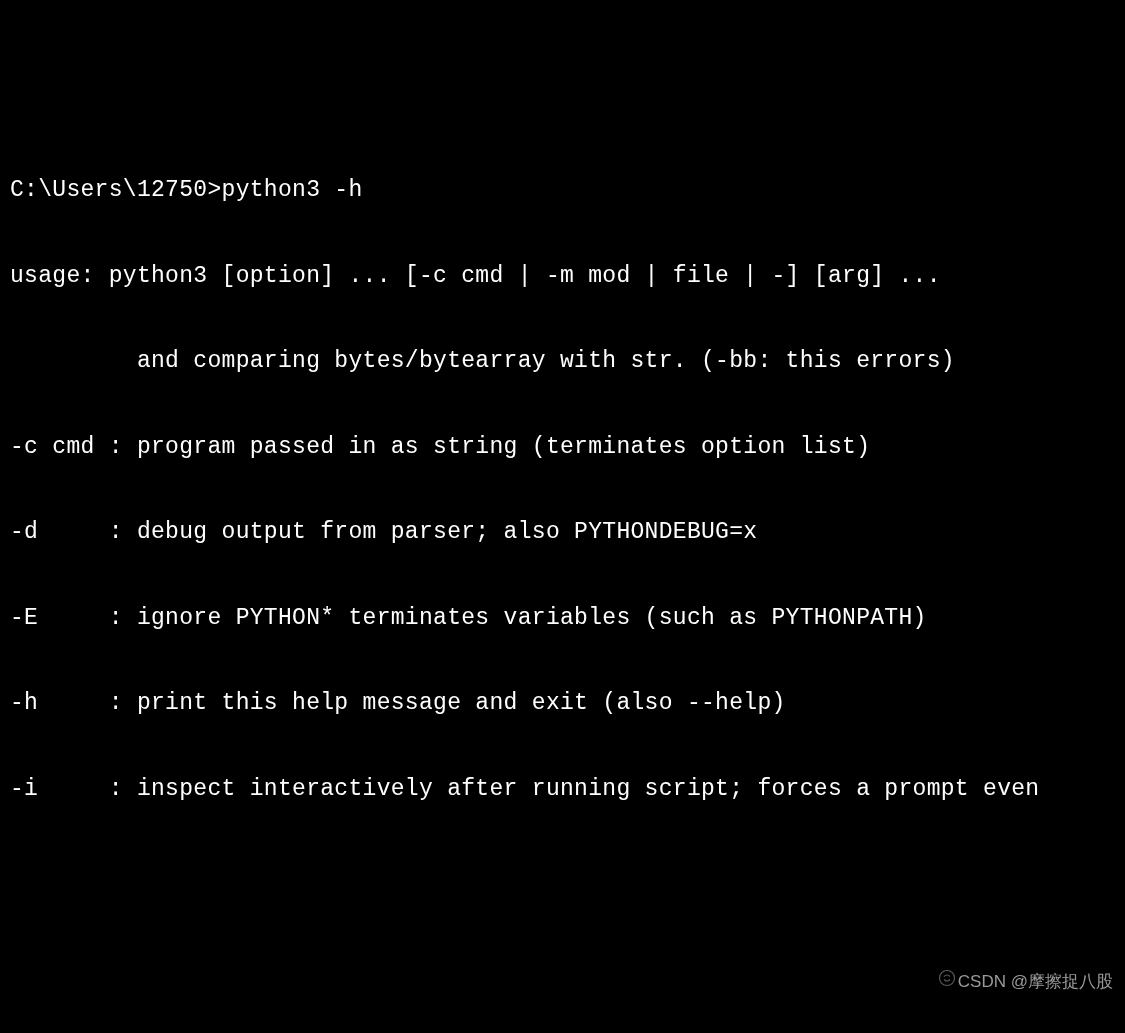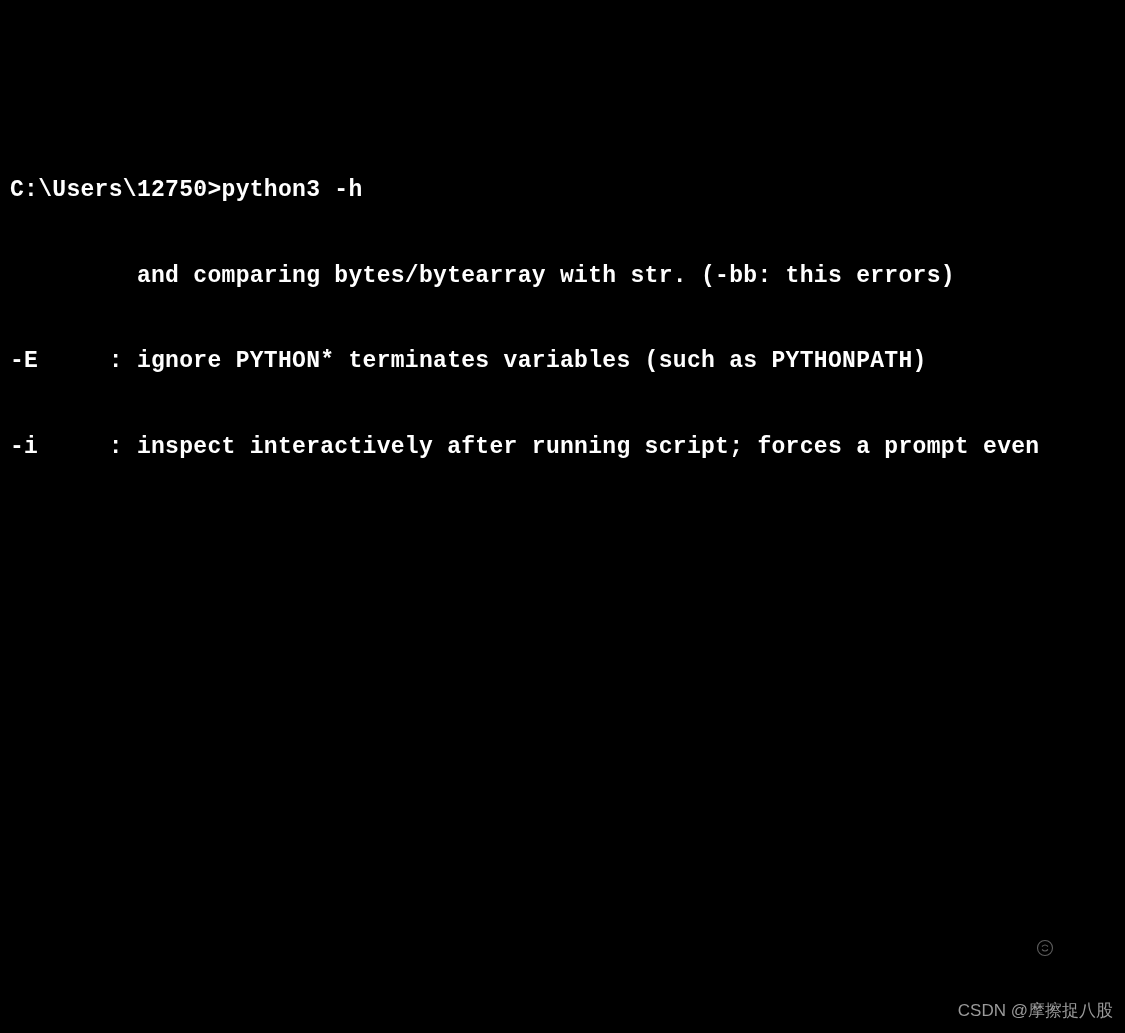--- a/index.html
+++ b/index.html
@@ -16,50 +16,52 @@
       padding: 5px 10px;
       width: 1125px;
       height: 1033px;
       overflow: hidden;
       position: relative;
       white-space: pre;
       letter-spacing: 0.3px;
     }
     .terminal-line {
       white-space: pre;
-      font-weight: bold;
     }
     .watermark {
       position: absolute;
       bottom: 8px;
       right: 12px;
       color: #9a9a9a;
       font-size: 17px;
       font-family: "Microsoft YaHei", "SimSun", sans-serif;
       display: flex;
       align-items: center;
       gap: 2px;
       letter-spacing: 0;
-      flex-direction: column;
     }
     .watermark svg {
       width: 18px;
       height: 18px;
       opacity: 0.6;
     }
   </style>
 </head>
 <body>
 
 
 
 <div>
   <div class="terminal-line"><span>C:\Users\12750&gt;</span><span>python3 -h</span></div>
+  <div class="terminal-line">usage: python3 [option] ... [-c cmd | -m mod | file | -] [arg] ...</div>
   <div class="terminal-line">         and comparing bytes/bytearray with str. (-bb: this errors)</div>
+  <div class="terminal-line">-c cmd : program passed in as string (terminates option list)</div>
+  <div class="terminal-line">-d     : debug output from parser; also PYTHONDEBUG=x</div>
   <div class="terminal-line">-E     : ignore PYTHON* terminates variables (such as PYTHONPATH)</div>
+  <div class="terminal-line">-h     : print this help message and exit (also --help)</div>
   <div class="terminal-line">-i     : inspect interactively after running script; forces a prompt even</div>
   
   
   
   
   
   
   
   
   

